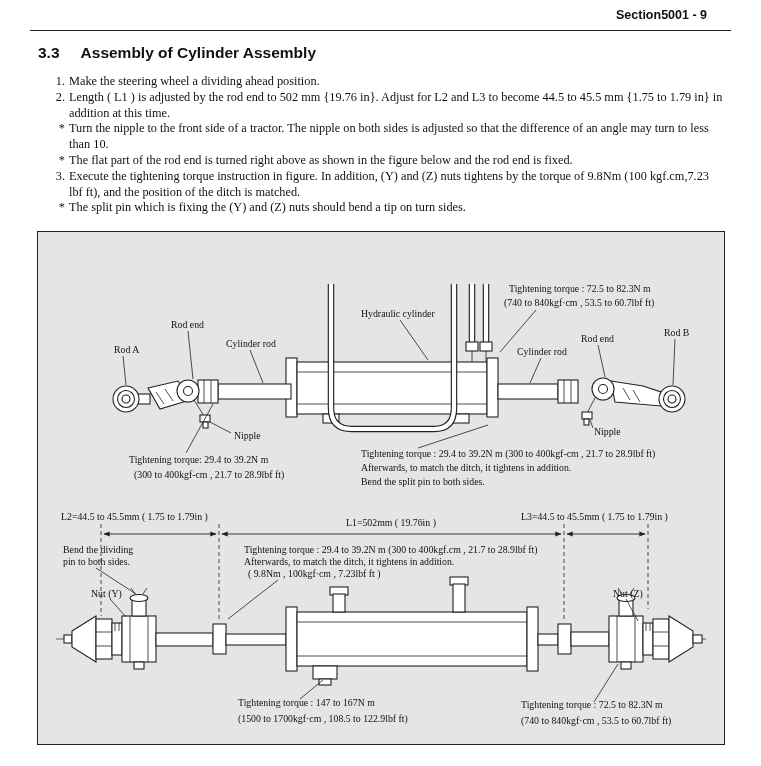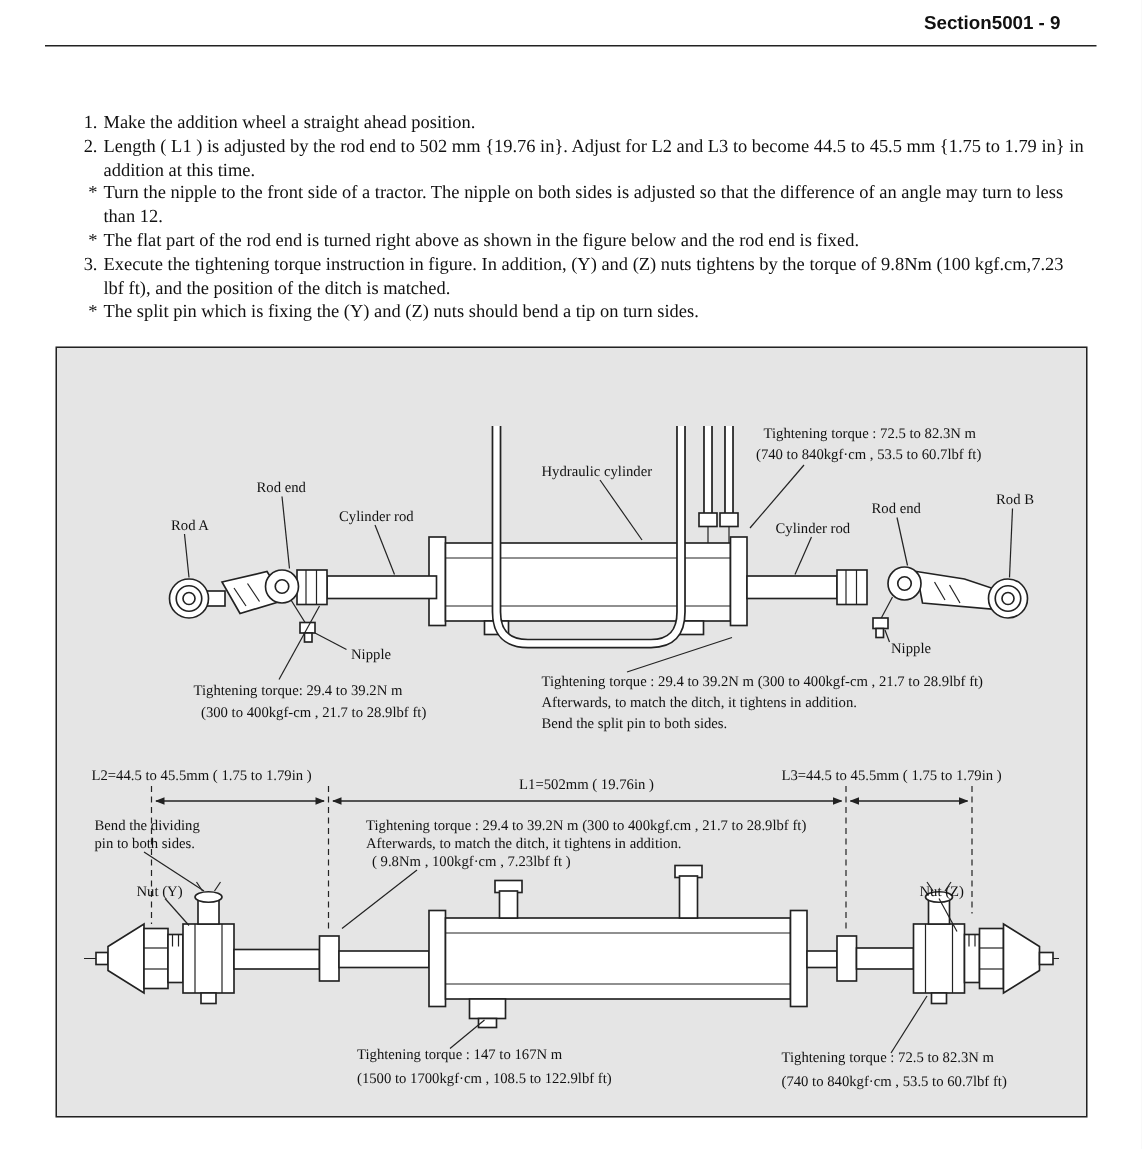--- a/index.html
+++ b/index.html
@@ -56,33 +56,36 @@
   .tubein { stroke:#fff; stroke-width:4.2; fill:none; }
 </style>
 </head>
 <body>
 
 <div class="page">
 
   <div class="header-section">Section5001 - 9</div>
   <hr class="header-rule">
 
+  <div class="title-row">
+    <span class="title-num">3.3</span><span>Assembly of Cylinder Assembly</span>
+  </div>
 
   <div class="instructions">
     <div class="instr">
       <span class="marker">1.</span>
-      <span class="itext">Make the addition wheel a straight ahead position.</span>
+      <span class="itext">Make the steering wheel a dividing ahead position.</span>
     </div>
     <div class="instr">
       <span class="marker">2.</span>
       <span class="itext">Length ( L1 ) is adjusted by the rod end to 502 mm {19.76 in}.  Adjust for L2 and L3 to become 44.5 to 45.5 mm {1.75 to 1.79 in} in addition at this time.</span>
     </div>
     <div class="instr">
       <span class="marker">*</span>
-      <span class="itext">Turn the nipple to the front side of a tractor. The nipple on both sides is adjusted so that the difference of an angle may turn to less than 12.</span>
+      <span class="itext">Turn the nipple to the front side of a tractor. The nipple on both sides is adjusted so that the difference of an angle may turn to less than 10.</span>
     </div>
     <div class="instr">
       <span class="marker">*</span>
       <span class="itext">The flat part of the rod end is turned right above as shown in the figure below and the rod end is fixed.</span>
     </div>
     <div class="instr">
       <span class="marker">3.</span>
       <span class="itext">Execute the tightening torque instruction in figure. In addition, (Y) and (Z) nuts tightens by the torque of 9.8Nm (100 kgf.cm,7.23 lbf ft), and the position of the ditch is matched.</span>
     </div>
     <div class="instr">

